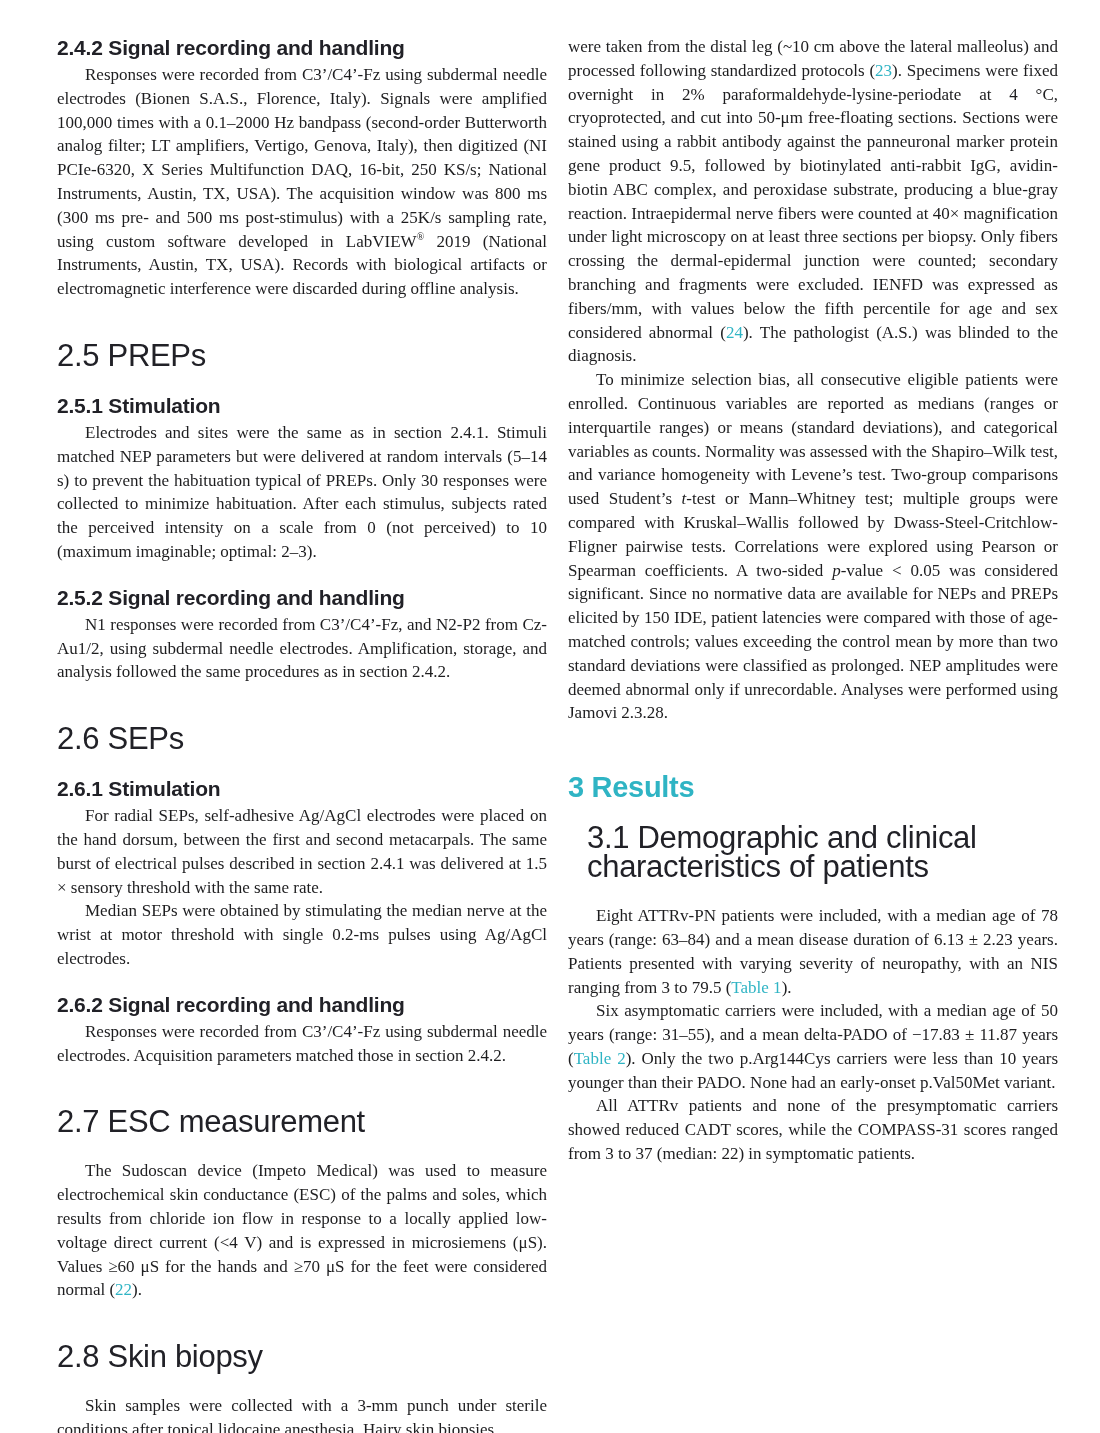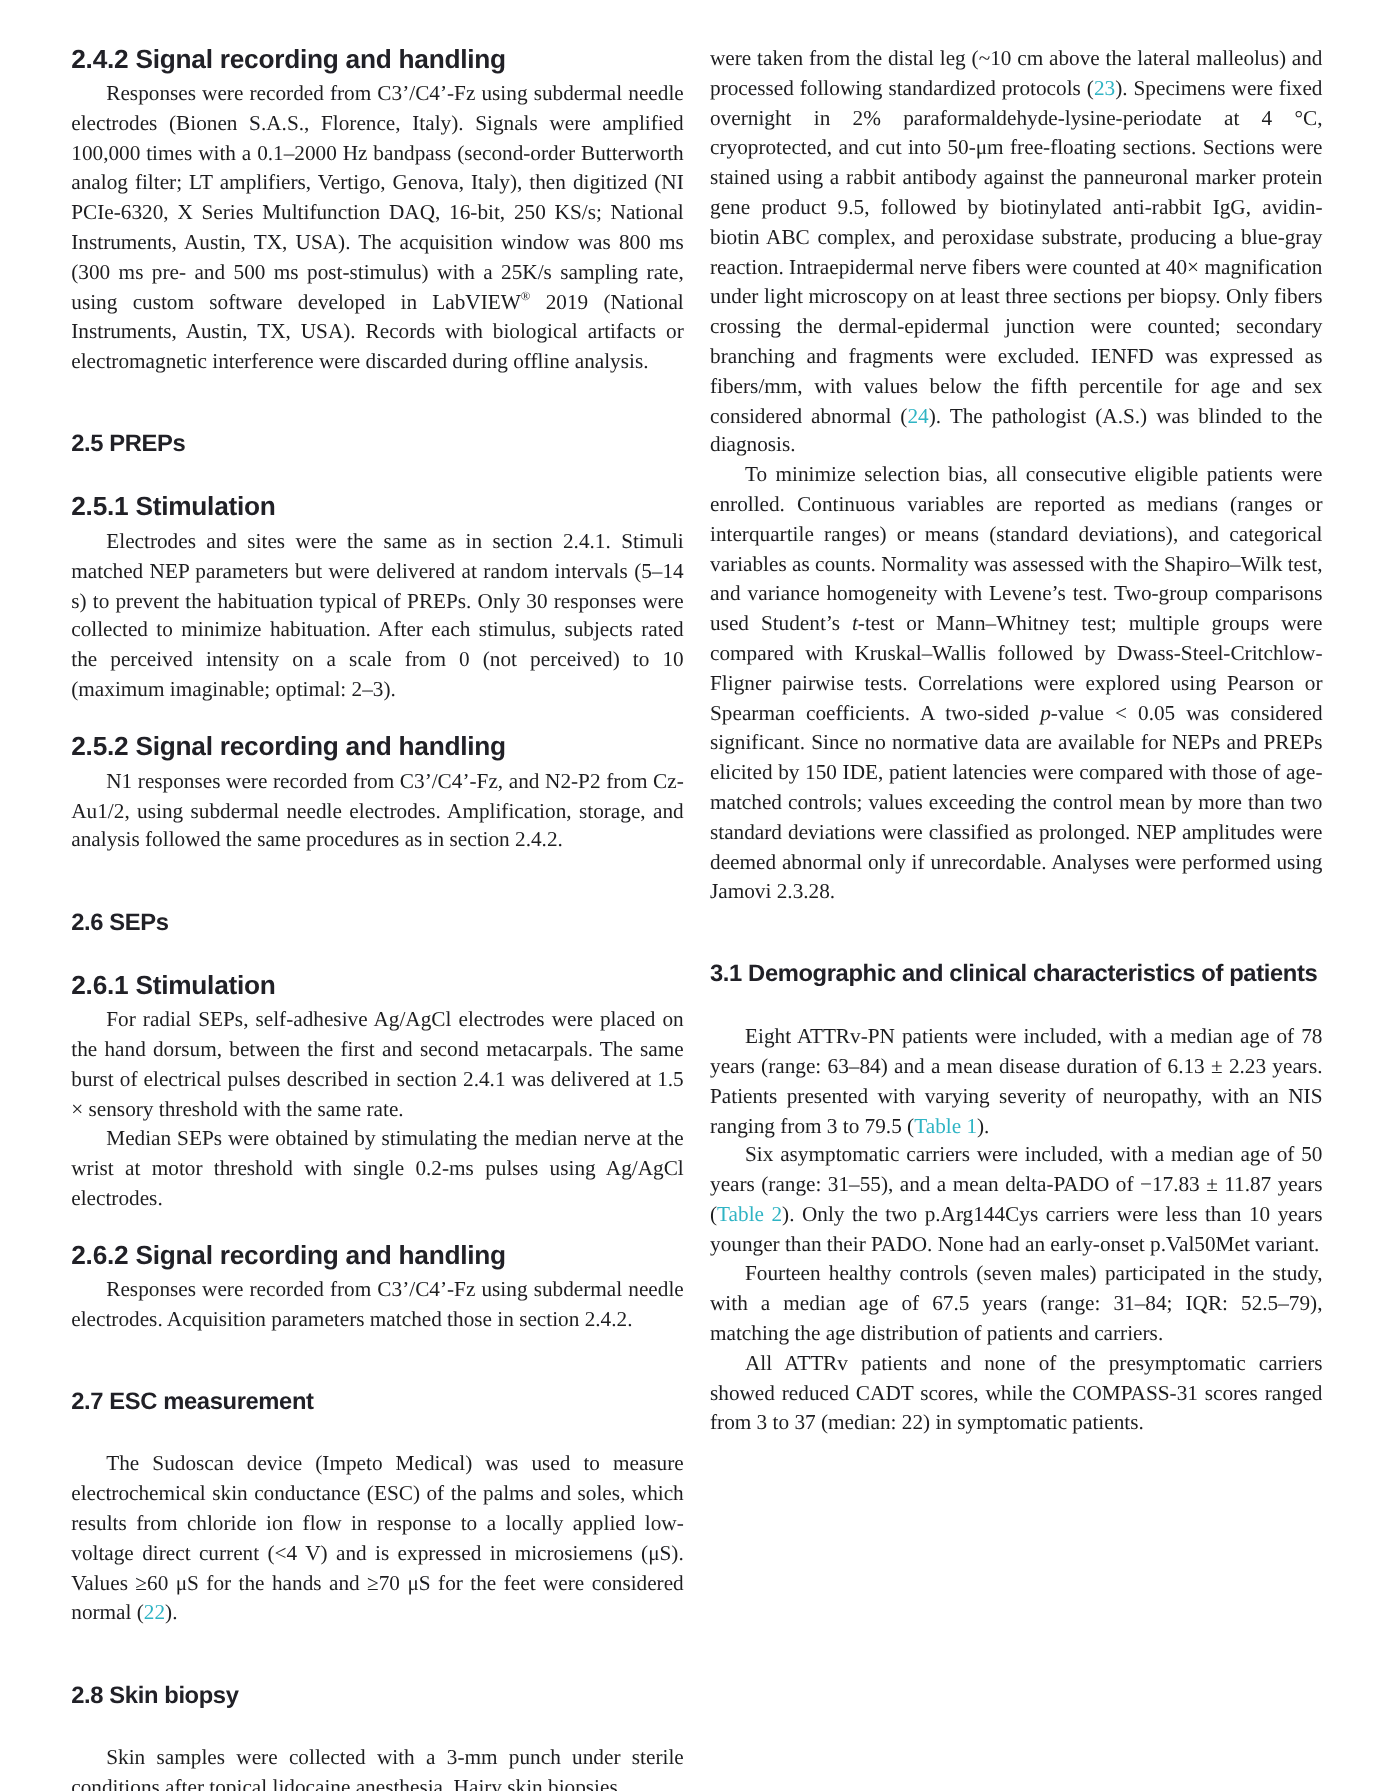--- a/index.html
+++ b/index.html
@@ -30,22 +30,22 @@
   p.body{
     font-size:17px;
     line-height:23.8px;
     text-align:justify;
     margin:0;
     hyphens:none;
   }
   p.body.indent{text-indent:28px;}
   h2.section-heading{
     font-family:"Liberation Sans", sans-serif;
-    font-weight:700;
-    font-size:19px;
+    font-weight:400;
+    font-size:31px;
     line-height:29px;
     letter-spacing:-0.3px;
     color:var(--heading-color);
     margin:40px 0 23px 0;
   }
   h3.subsection-heading{
     font-family:"Liberation Sans", sans-serif;
     font-weight:700;
     font-size:21px;
     line-height:25px;
@@ -86,19 +86,19 @@
       <h3 class="subsection-heading">2.6.2 Signal recording and handling</h3>
       <p class="body indent"><span>Responses were recorded from C3’/C4’-Fz using subdermal needle electrodes. Acquisition parameters matched those in section 2.4.2.</span></p>
       <h2 class="section-heading">2.7 ESC measurement</h2>
       <p class="body indent"><span>The Sudoscan device (Impeto Medical) was used to measure electrochemical skin conductance (ESC) of the palms and soles, which results from chloride ion flow in response to a locally applied low-voltage direct current (&lt;4 V) and is expressed in microsiemens (μS). Values ≥60 μS for the hands and ≥70 μS for the feet were considered normal (</span><span class="ref-link">22</span><span>).</span></p>
       <h2 class="section-heading">2.8 Skin biopsy</h2>
       <p class="body indent"><span>Skin samples were collected with a 3-mm punch under sterile conditions after topical lidocaine anesthesia. Hairy skin biopsies</span></p>
     </div>
   <div class="col" id="right-column">
       <p class="body"><span>were taken from the distal leg (~10 cm above the lateral malleolus) and processed following standardized protocols (</span><span class="ref-link">23</span><span>). Specimens were fixed overnight in 2% paraformaldehyde-lysine-periodate at 4 °C, cryoprotected, and cut into 50-μm free-floating sections. Sections were stained using a rabbit antibody against the panneuronal marker protein gene product 9.5, followed by biotinylated anti-rabbit IgG, avidin-biotin ABC complex, and peroxidase substrate, producing a blue-gray reaction. Intraepidermal nerve fibers were counted at 40× magnification under light microscopy on at least three sections per biopsy. Only fibers crossing the dermal-epidermal junction were counted; secondary branching and fragments were excluded. IENFD was expressed as fibers/mm, with values below the fifth percentile for age and sex considered abnormal (</span><span class="ref-link">24</span><span>). The pathologist (A.S.) was blinded to the diagnosis.</span></p>
       <p class="body indent"><span>To minimize selection bias, all consecutive eligible patients were enrolled. Continuous variables are reported as medians (ranges or interquartile ranges) or means (standard deviations), and categorical variables as counts. Normality was assessed with the Shapiro–Wilk test, and variance homogeneity with Levene’s test. Two-group comparisons used Student’s </span><span class="it">t</span><span>-test or Mann–Whitney test; multiple groups were compared with Kruskal–Wallis followed by Dwass-Steel-Critchlow-Fligner pairwise tests. Correlations were explored using Pearson or Spearman coefficients. A two-sided </span><span class="it">p</span><span>-value &lt; 0.05 was considered significant. Since no normative data are available for NEPs and PREPs elicited by 150 IDE, patient latencies were compared with those of age-matched controls; values exceeding the control mean by more than two standard deviations were classified as prolonged. NEP amplitudes were deemed abnormal only if unrecordable. Analyses were performed using Jamovi 2.3.28.</span></p>
+      <h1 class="results-heading">3 Results</h1>
       <h2 class="section-heading">3.1 Demographic and clinical characteristics of patients</h2>
       <p class="body indent"><span>Eight ATTRv-PN patients were included, with a median age of 78 years (range: 63–84) and a mean disease duration of 6.13 ± 2.23 years. Patients presented with varying severity of neuropathy, with an NIS ranging from 3 to 79.5 (</span><span class="ref-link">Table 1</span><span>).</span></p>
       <p class="body indent"><span>Six asymptomatic carriers were included, with a median age of 50 years (range: 31–55), and a mean delta-PADO of −17.83 ± 11.87 years (</span><span class="ref-link">Table 2</span><span>). Only the two p.Arg144Cys carriers were less than 10 years younger than their PADO. None had an early-onset p.Val50Met variant.</span></p>
-      <p class="body indent"><span>Fourteen healthy controls (seven males) participated in the study, with a median age of 67.5 years (range: 31–84; IQR: 52.5–79), matching the age distribution of patients and carriers.</span></p>
       <p class="body indent"><span>All ATTRv patients and none of the presymptomatic carriers showed reduced CADT scores, while the COMPASS-31 scores ranged from 3 to 37 (median: 22) in symptomatic patients.</span></p>
     </div>
 </div>
 
 </body></html>

